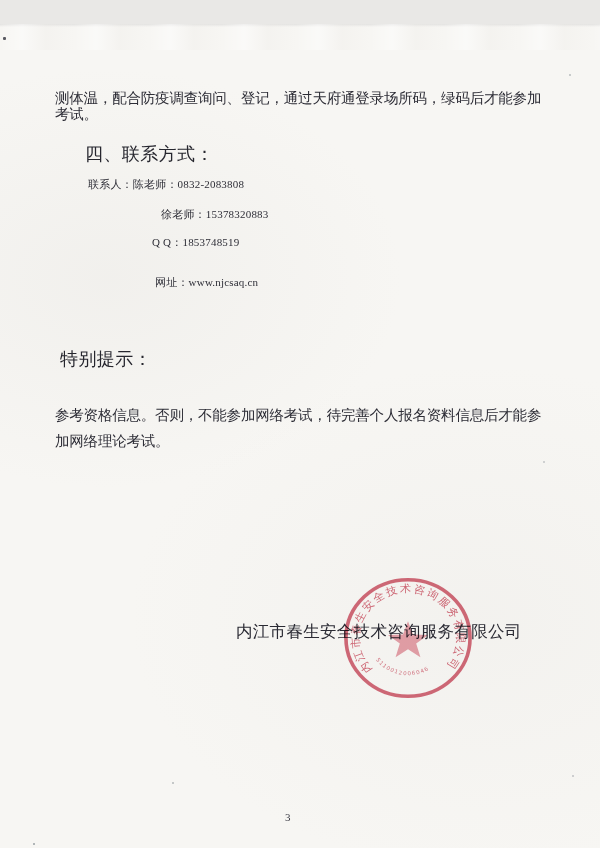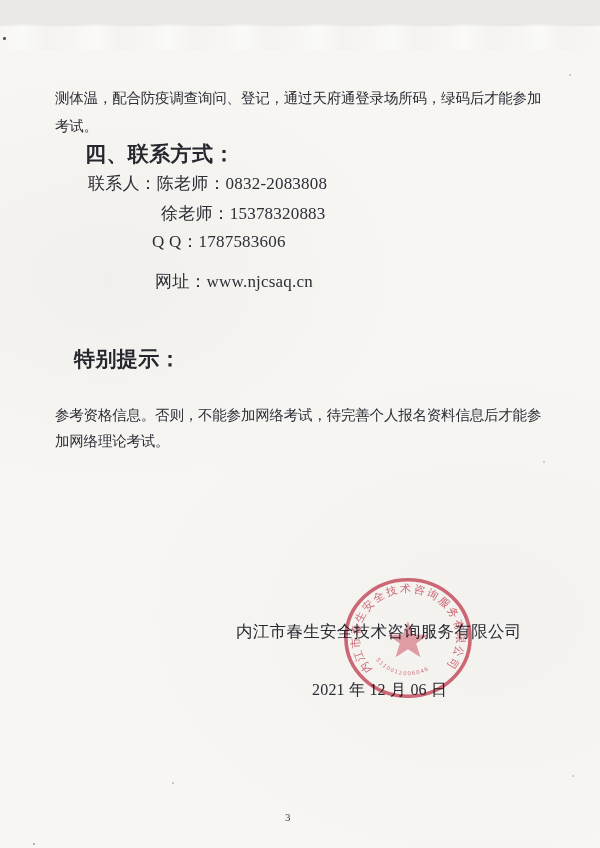--- a/index.html
+++ b/index.html
@@ -16,52 +16,51 @@
     margin-top: 24px;
   }
   
   .page::before{
     content:"";position:absolute;left:0;top:0;width:600px;height:26px;pointer-events:none;
     background:repeating-linear-gradient(90deg,
       rgba(255,255,255,0.0) 0px, rgba(255,255,255,0.55) 22px,
       rgba(236,234,230,0.35) 46px, rgba(255,255,255,0.0) 74px);
     opacity:.8;
   }
-  .ln{position:absolute;white-space:nowrap;font-size:17px;line-height:20px;letter-spacing:0.2px;}
+  .ln{position:absolute;white-space:nowrap;font-size:11px;line-height:20px;letter-spacing:0.2px;}
   .para{font-size:14.5px;letter-spacing:-0.2px;}
-  .h{font-weight:bold;color:#26262e;font-size:21px;letter-spacing:0.4px;}
+  .h{font-weight:normal;color:#26262e;font-size:18px;letter-spacing:0.4px;}
   .company{font-size:16.5px;letter-spacing:0.3px;color:#2a2a33;}
   .date{font-size:16px;color:#2a2a33;}
   .pageno{font-size:11px;color:#3a3a44;}
   .seal{
     position:absolute;left:342px;top:552px;width:132px;height:124px;
     mix-blend-mode:multiply;opacity:0.92;pointer-events:none;
   }
   .speck{position:absolute;border-radius:1px;pointer-events:none;}
 </style>
 </head>
 <body>
 
 <div class="page">
 
   <div class="ln para" style="left:55px;top:64px">测体温，配合防疫调查询问、登记，通过天府通登录场所码，绿码后才能参加</div>
-  <div class="ln para" style="left:55px;top:92px">考试。</div>
+  <div class="ln para" style="left:55px;top:80px">考试。</div>
 
   <div class="ln h" style="left:85px;top:120px">四、联系方式：</div>
   <div class="ln" style="left:88px;top:150px">联系人：陈老师：0832-2083808</div>
   <div class="ln" style="left:161px;top:180px">徐老师：15378320883</div>
-  <div class="ln" style="left:152px;top:208px">Q Q：1787583606</div>
+  <div class="ln" style="left:152px;top:208px">Q Q：1853748519</div>
   <div class="ln" style="left:155px;top:248px">网址：www.njcsaq.cn</div>
 
-  <div class="ln h" style="left:74px;top:325px">特别提示：</div>
+  <div class="ln h" style="left:60px;top:325px">特别提示：</div>
   <div class="ln para" style="left:55px;top:407px">加网络理论考试。</div>
   <div class="ln para" style="left:55px;top:381px">参考资格信息。否则，不能参加网络考试，待完善个人报名资料信息后才能参</div>
 
   <div class="ln company" style="left:236px;top:598px">内江市春生安全技术咨询服务有限公司</div>
-  <div class="ln date" style="left:312px;top:656px">2021 年 12 月 06 日</div>
 
   <svg class="seal" viewBox="0 0 200 200" preserveAspectRatio="none" aria-hidden="true">
     <circle cx="100" cy="100" r="94" fill="none" stroke="#c8374d" stroke-width="5.5" opacity="0.8"></circle>
     <path id="sealArc" d="M 47.7,152.3 A 74 74 0 0 1 100,26 A 74 74 0 0 1 152.3,152.3" fill="none"></path>
     <path id="sealCodeArc" d="M 48,130 A 60 60 0 0 0 152,130" fill="none"></path>
     <path d="M100,73 L92.4,94.5 L69.6,95.1 L87.6,109 L81.2,130.9 L100,118 L118.8,130.9 L112.4,109 L130.4,95.1 L107.6,94.5 Z" fill="#d34a5e" fill-opacity="0.55"></path>
     <text font-size="17" letter-spacing="3" fill="#c8374d" fill-opacity="0.82" font-family="Liberation Serif, DejaVu Serif, serif">
       <textPath href="#sealArc" startOffset="2">内江市春生安全技术咨询服务有限公司</textPath>
     </text>
     <text font-size="8.5" letter-spacing="1.6" fill="#c8374d" fill-opacity="0.75" font-family="DejaVu Sans, sans-serif">

